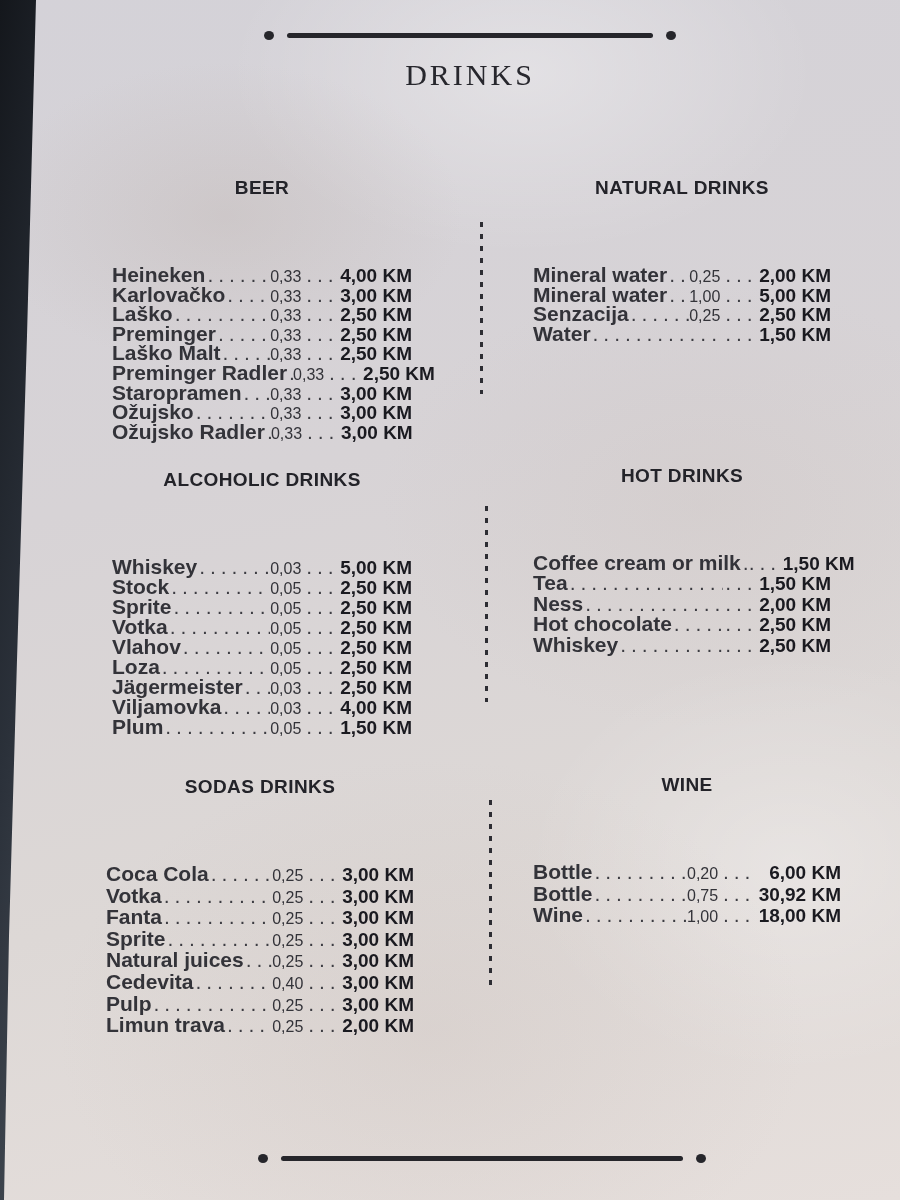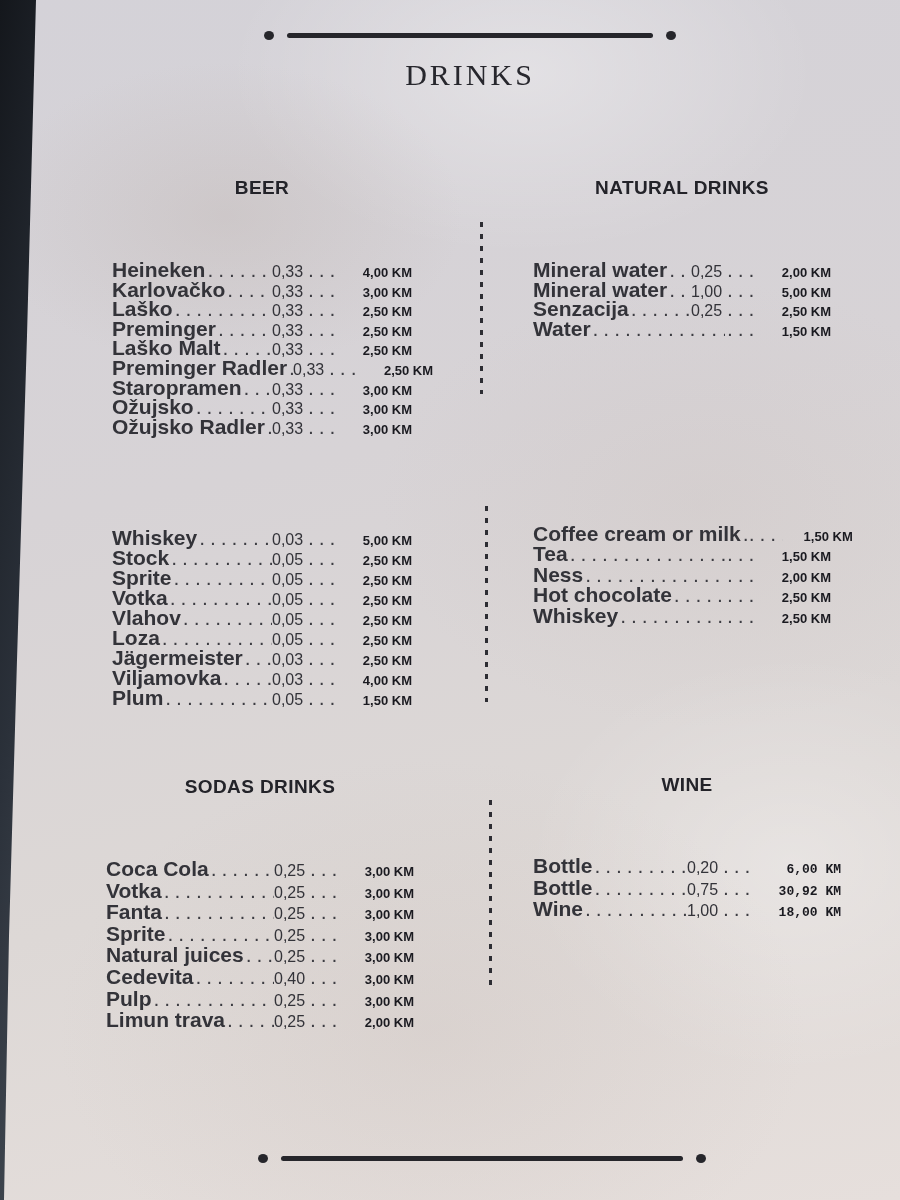--- a/index.html
+++ b/index.html
@@ -47,36 +47,36 @@
   }
   .rows{ margin-top:20px; }
   .row{ display:flex; align-items:baseline; white-space:nowrap; }
   .nm{ flex:0 0 auto; font-size:21px; font-weight:bold; color:#333339; }
   .dots{ overflow:hidden; color:#3c3c42; font-size:14px; font-weight:bold; padding:0 3px; }
   .dots::before{ content:". . . . . . . . . . . . . . . . . . . . . . . . . . . . . . . . . . . ."; letter-spacing:1.5px; }
   .d1{ flex:1 1 0; }
   .d2{ flex:0 0 36px; }
   .vol{ flex:0 0 34px; font-size:16px; font-weight:normal; color:#333339; text-align:left; }
   .vol:empty{ display:none; }
-  .pr{ flex:0 0 70px; font-size:13px; font-weight:bold; color:#1a1a20; text-align:right;margin-top:45px; }
+  .pr{ flex:0 0 70px; font-size:19px; font-weight:bold; color:#1a1a20; text-align:right;margin-top:45px; }
 
   
   .sec-beer     { left:112px; top:176px; width:300px; }
   .sec-natural  { left:533px; top:176px; width:298px; }
   .sec-alcoholic{ left:112px; top:468px; width:300px; }
   .sec-hot      { left:533px; top:464px; width:298px; }
   .sec-sodas    { left:106px; top:775px; width:308px; }
   .sec-wine     { left:533px; top:773px; width:308px; }
 
   .sec-beer .row, .sec-natural .row{ height:19.6px; }
   .sec-alcoholic .row{ height:20px; }
   .sec-hot .row{ height:20.4px; }
   .sec-sodas .row{ height:21.6px;justify-content:space-between; }
   .sec-wine .row{ height:21.5px; }
-  .sec-wine .pr{ flex-basis:84px;font-family:Liberation Mono, monospace; }
+  .sec-wine .pr{ flex-basis:84px; }
 
   
   .vdiv{
     position:absolute; width:3px;
     background:repeating-linear-gradient(to bottom,#2d2d33 0 5px, transparent 5px 12px);
   }
   .vdiv-1{ left:480px; top:222px; height:172px; }
   .vdiv-2{ left:485px; top:506px; height:196px; }
   .vdiv-3{ left:489px; top:800px; height:188px; }
 </style>
@@ -194,20 +194,21 @@
         <span class="nm">Water</span>
         <span class="dots d1"></span>
 
         <span class="dots d2"></span>
         <span class="pr">1,50 KM</span>
       </div>
       </div>
   </section>
 
   <section class="sec sec-alcoholic">
+    <h2>ALCOHOLIC DRINKS</h2>
     <div class="rows">
 
     <div class="row">
         <span class="nm">Whiskey</span>
         <span class="dots d1"></span>
         <span class="vol">0,03</span>
         <span class="dots d2"></span>
         <span class="pr">5,00 KM</span>
       </div>
         <div class="row">
@@ -263,20 +264,21 @@
         <span class="nm">Plum</span>
         <span class="dots d1"></span>
         <span class="vol">0,05</span>
         <span class="dots d2"></span>
         <span class="pr">1,50 KM</span>
       </div>
       </div>
   </section>
 
   <section class="sec sec-hot">
+    <h2>HOT DRINKS</h2>
     <div class="rows">
 
     <div class="row">
         <span class="nm">Coffee cream or milk</span>
         <span class="dots d1"></span>
 
         <span class="dots d2"></span>
         <span class="pr">1,50 KM</span>
       </div>
         <div class="row">

